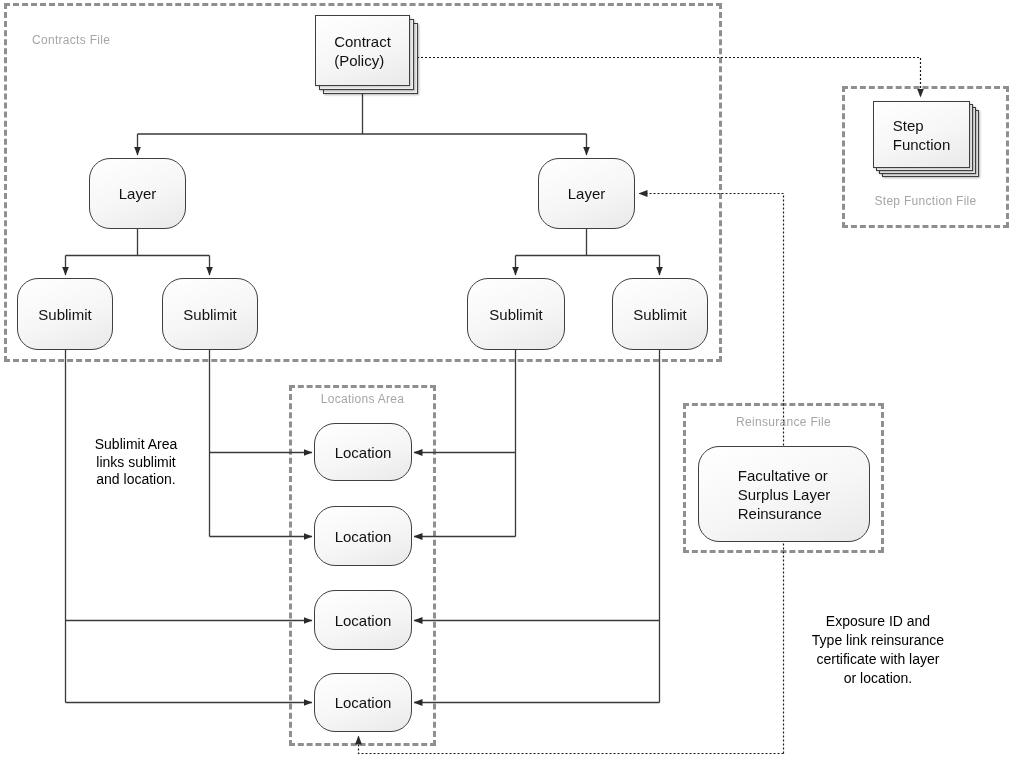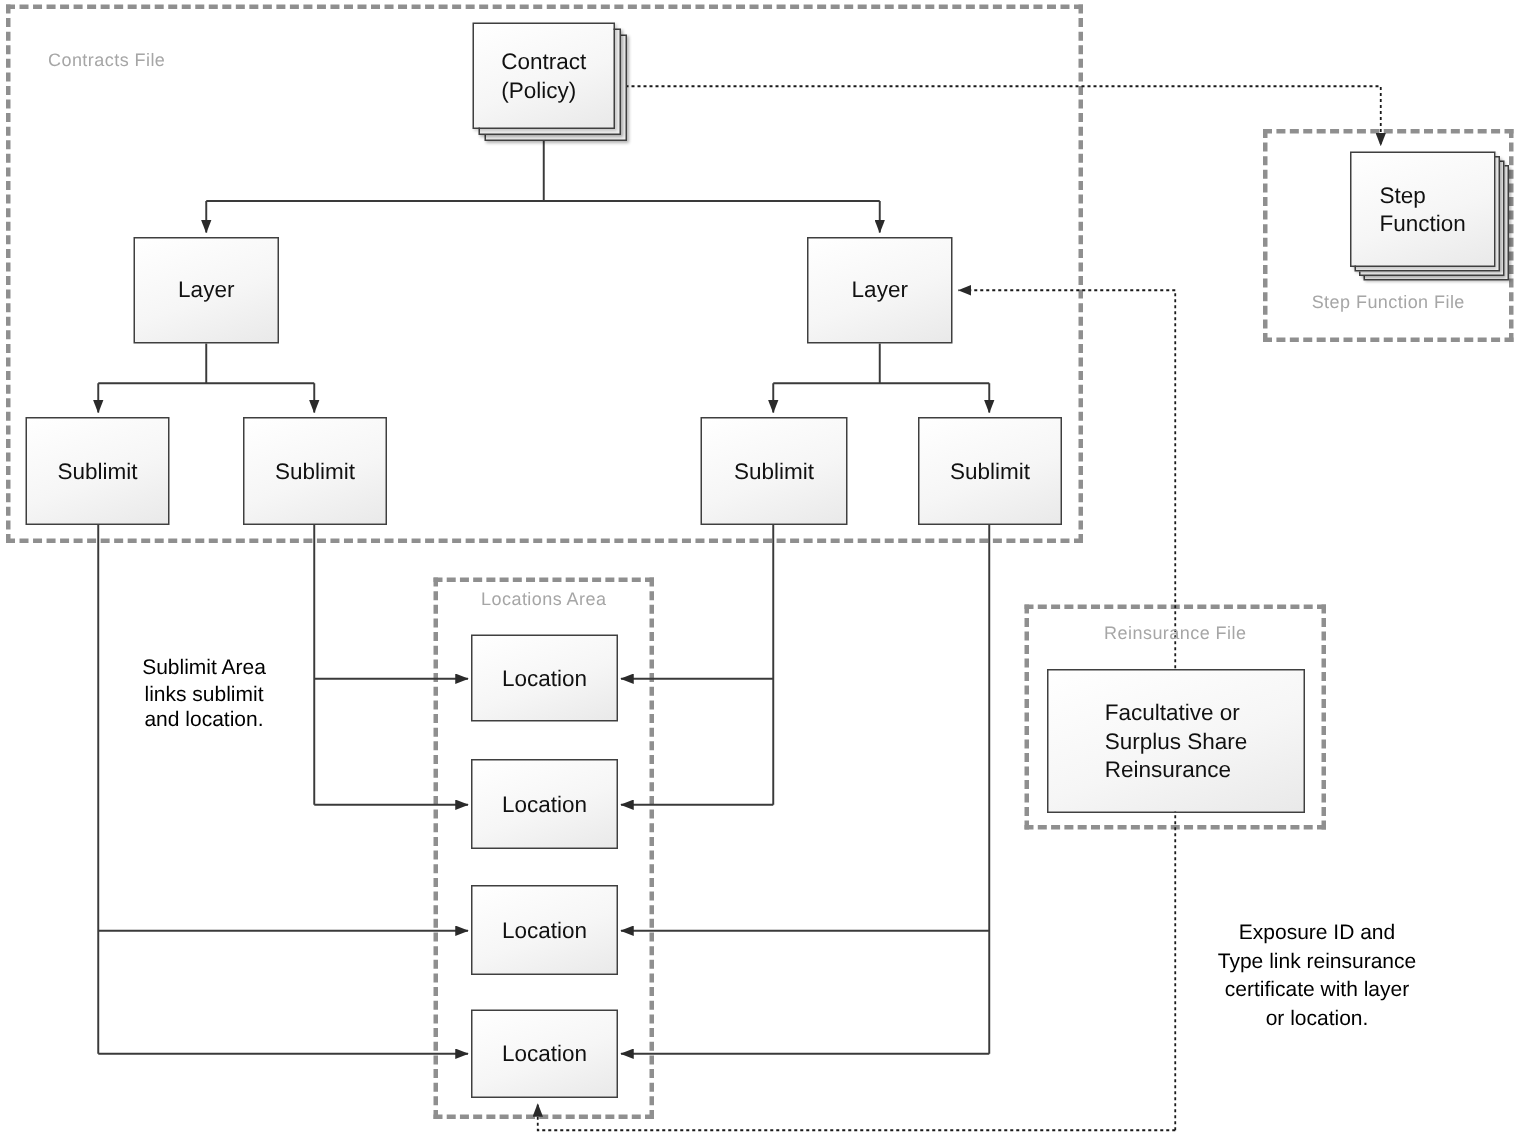--- a/index.html
+++ b/index.html
@@ -38,21 +38,21 @@
   }
   .face{
     position:absolute;inset:0;
     border:1px solid #3f3f3f;
     background:linear-gradient(160deg,#ffffff 0%,#f6f6f6 55%,#e9e9e9 100%);
     display:flex;align-items:center;justify-content:center;
     font-size:15px;line-height:19px;color:#111;
     white-space:pre-line;
     box-shadow:1px 1px 2px rgba(0,0,0,.18);
   }
-  .flat .face{box-shadow:none;}
+  .flat .face{box-shadow:none;border-radius:21px;}
   
   .off3a{top:3px;left:3px;right:-3px;bottom:-3px;}
   .off3b{top:6px;left:6px;right:-6px;bottom:-6px;}
   .off3c{top:9px;left:9px;right:-9px;bottom:-9px;}
   .off4a{top:4px;left:4px;right:-4px;bottom:-4px;}
   .off4b{top:8px;left:8px;right:-8px;bottom:-8px;}
   
   .note{
     position:absolute;
     color:#000;
@@ -147,31 +147,31 @@
   <div class="node flat" style="left:314px;top:506px;width:98px;height:60px;">
     <span class="face">Location</span>
   </div>
   <div class="node flat" style="left:314px;top:590px;width:98px;height:60px;">
     <span class="face">Location</span>
   </div>
   <div class="node flat" style="left:314px;top:673px;width:98px;height:59px;">
     <span class="face">Location</span>
   </div>
 
-  <div class="node" style="left:873px;top:101px;width:97px;height:77px;margin-left:27px;">
+  <div class="node" style="left:873px;top:101px;width:97px;height:67px;">
     <i class="sheet off3c"></i>
     <i class="sheet off3b"></i>
     <i class="sheet off3a"></i>
     <span class="face">Step
 Function</span>
   </div>
 
   <div class="node flat" style="left:698px;top:446px;width:172px;height:96px;">
     <span class="face" style="font-size:15px;line-height:19px;">Facultative or
-Surplus Share
+Surplus Layer
 Reinsurance</span>
   </div>
 
   <div class="note" style="left:76px;top:436px;width:120px;">Sublimit Area
 links sublimit
 and location.</div>
   <div class="note" style="left:796px;top:612px;width:164px;line-height:19px;">Exposure ID and
 Type link reinsurance
 certificate with layer
 or location.</div>

